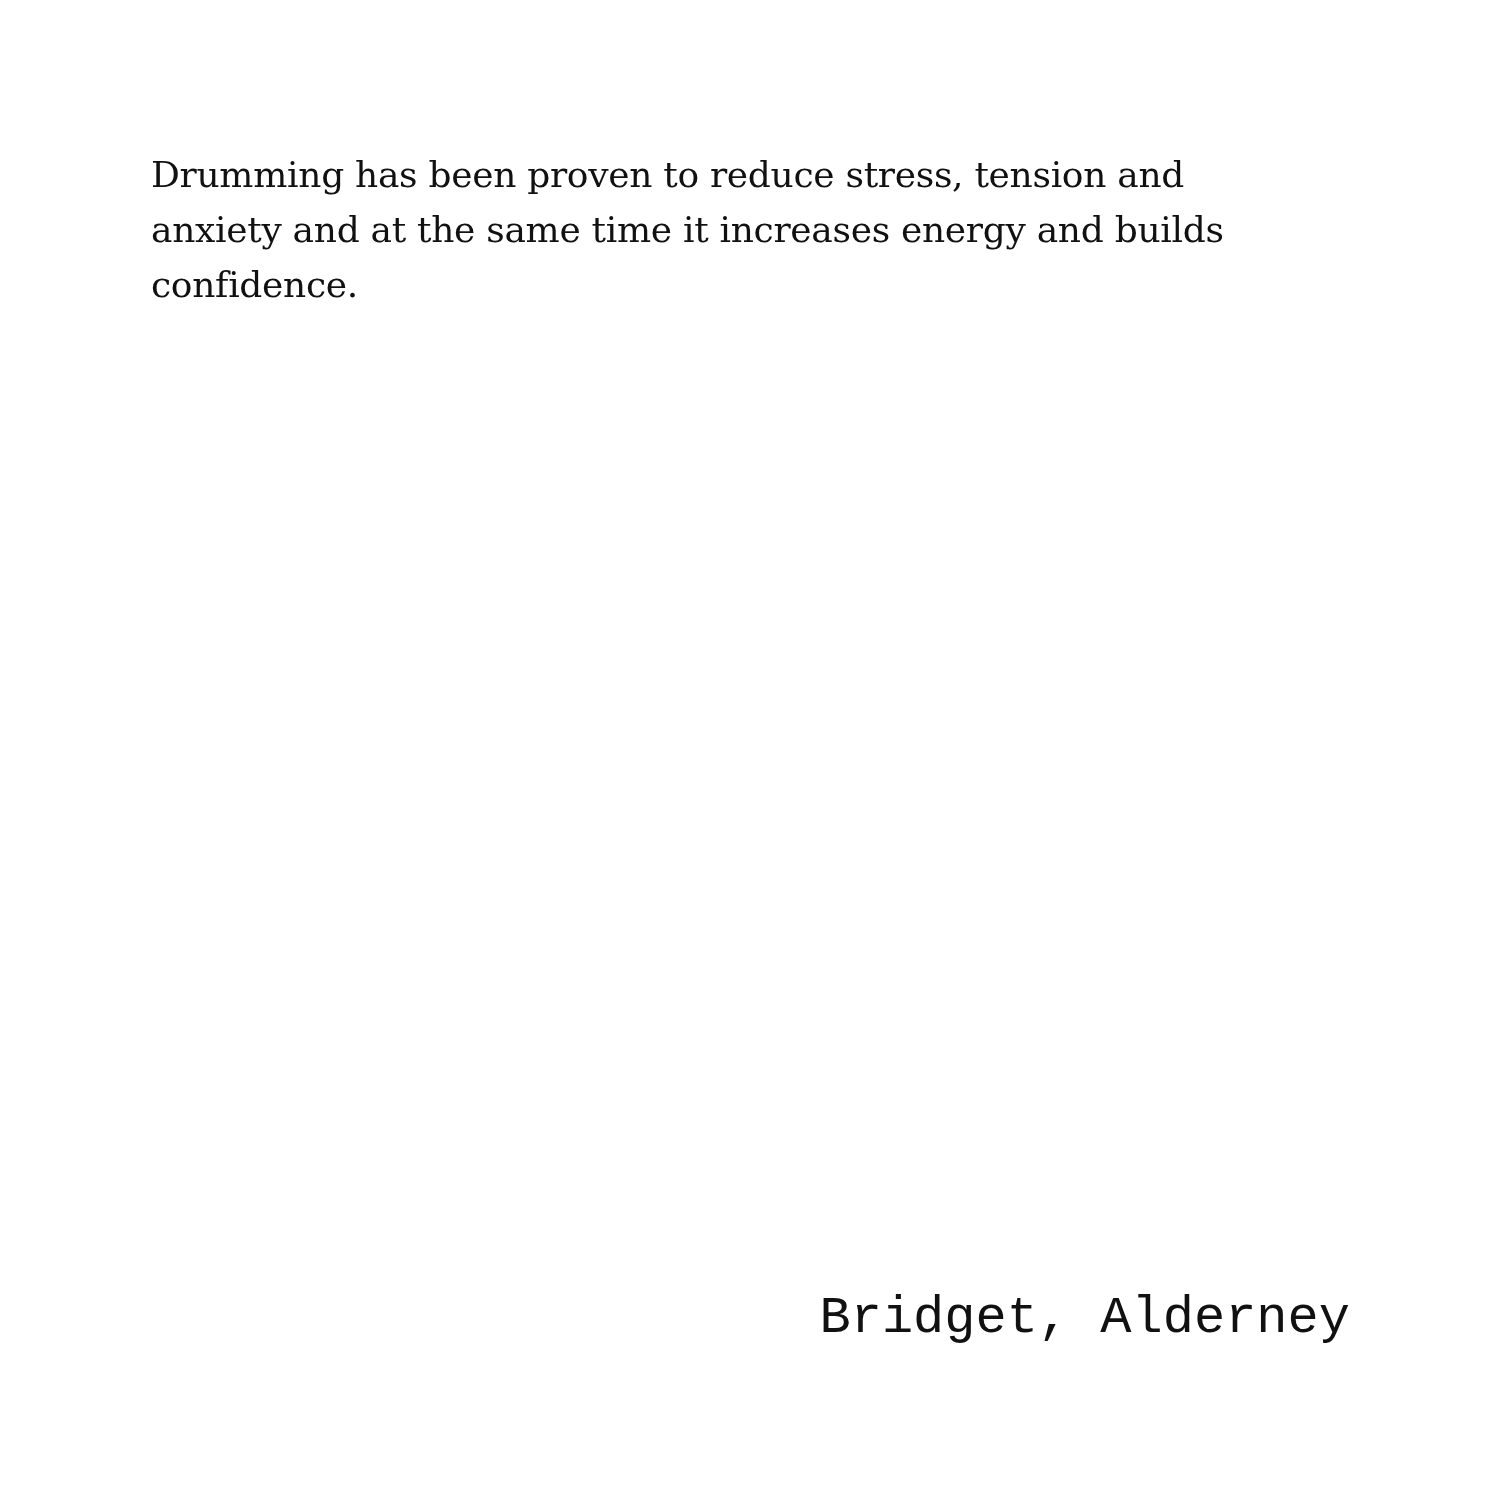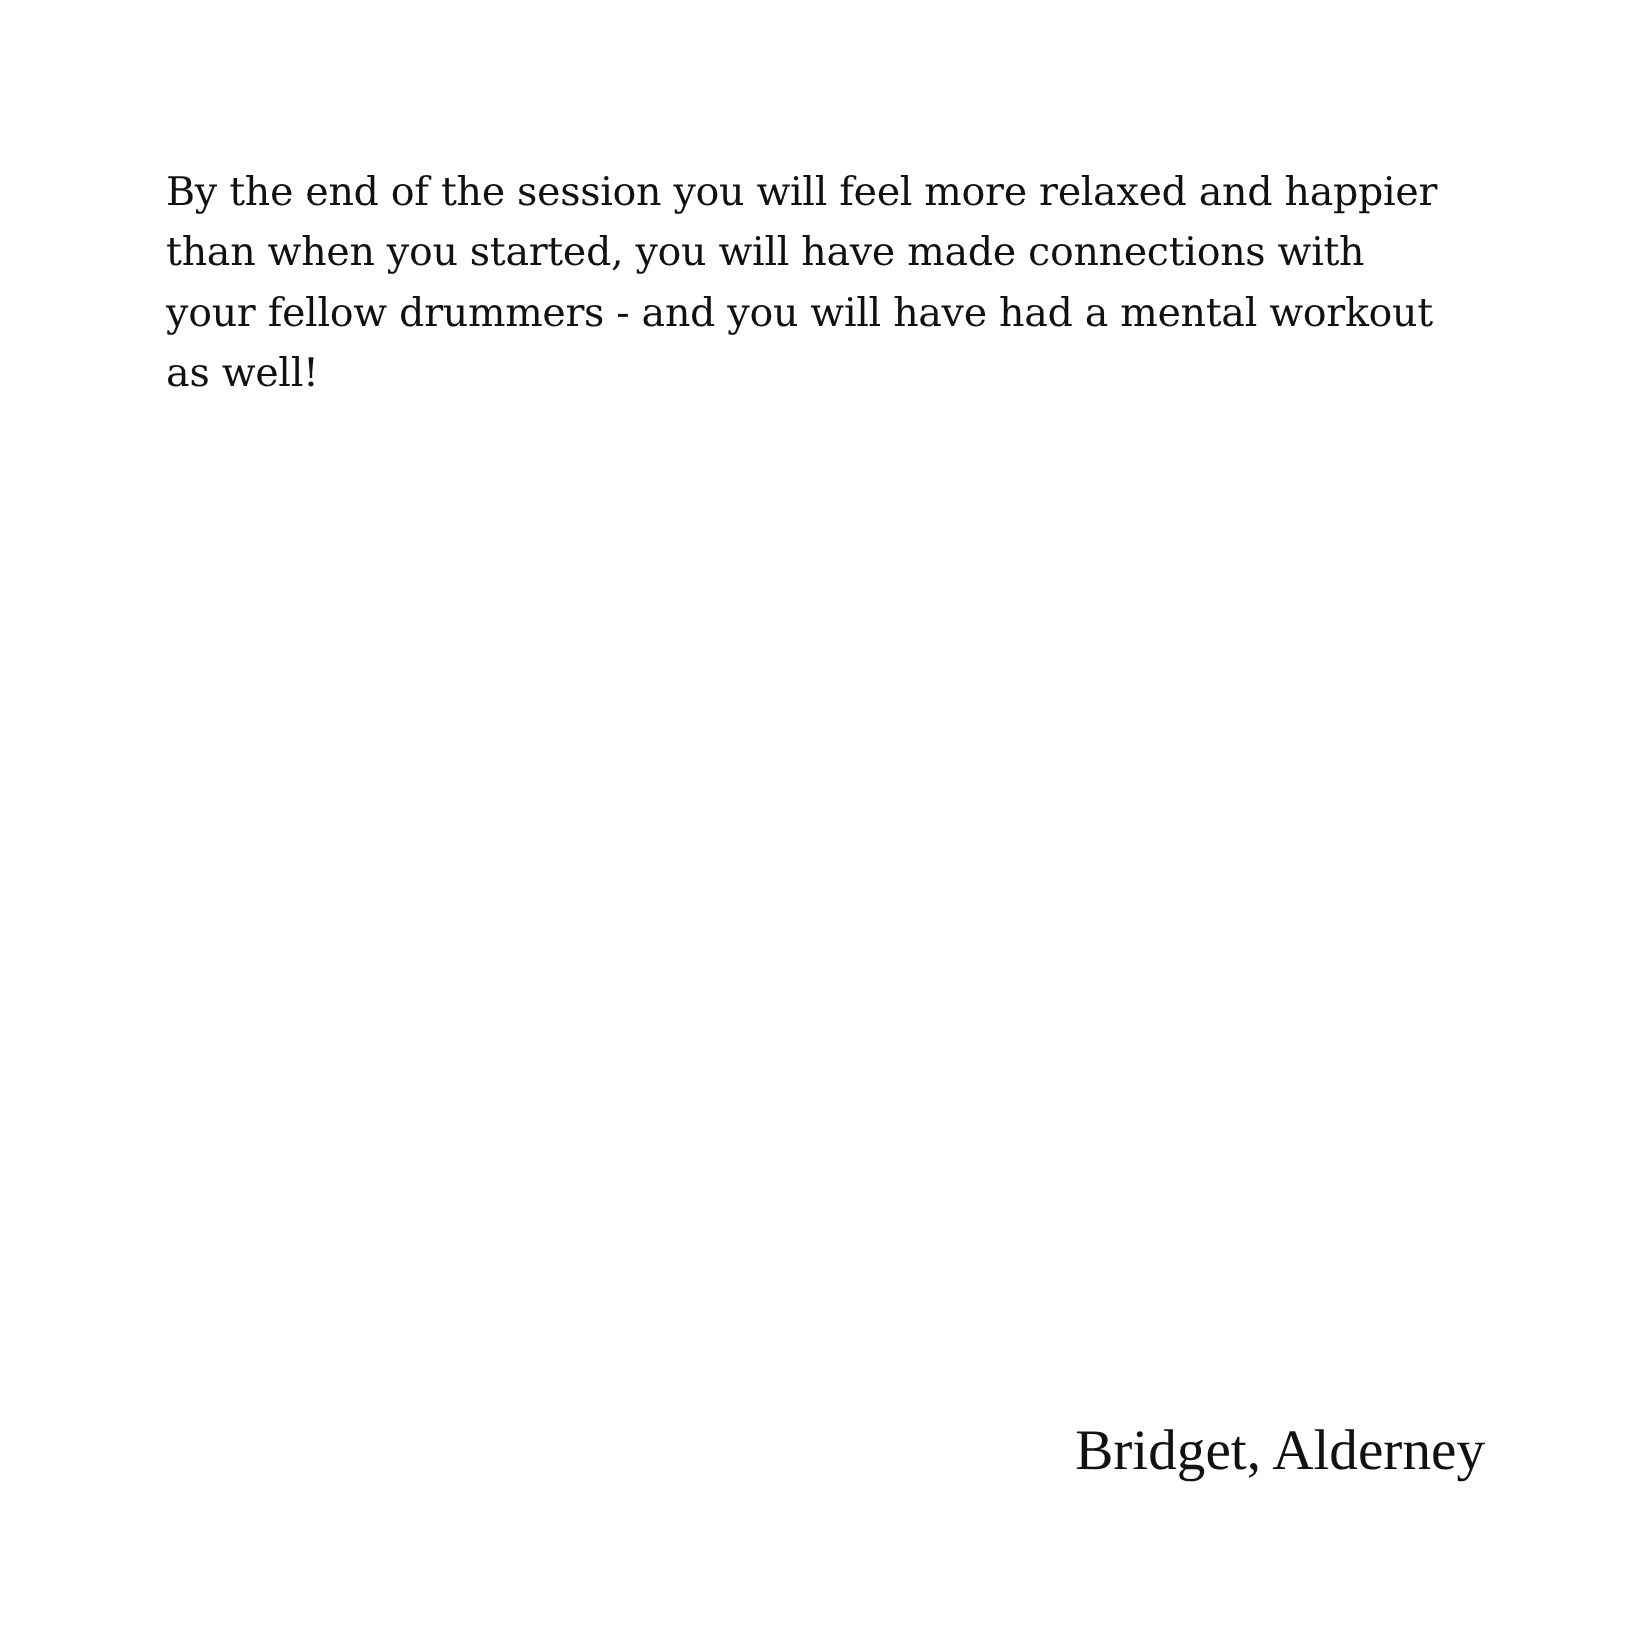--- a/index.html
+++ b/index.html
@@ -5,27 +5,26 @@
     html, body { margin: 0; padding: 0; background: #ffffff; }
     body { width: 1500px; height: 1500px; position: relative; overflow: hidden; color: #111111; }
     .content {
       position: absolute; left: 151px; top: 147px; width: 1220px;
       font-family: "DejaVu Serif", "Liberation Serif", serif;
       font-size: 36px; line-height: 55px; letter-spacing: -0.3px;
     }
     .para { margin: 0 0 55px 0; white-space: pre-line; }
     .signature {
       position: absolute; right: 150px; top: 1284px;
-      font-family: Liberation Serif, serif;
+      font-family: Liberation Mono, monospace;
       font-size: 52px; line-height: 70px; color: #111111;
     }
   </style>
 </head>
 <body>
 
 <div class="content">
-  <p class="para">By the end of the session you will feel more relaxed and happier
-than when you started, you will have made connections with
-your fellow drummers - and you will have had a mental workout
-as well!</p>
+  <p class="para">Drumming has been proven to reduce stress, tension and
+anxiety and at the same time it increases energy and builds
+confidence.</p>
 </div>
 
 <div class="signature">Bridget, Alderney</div>
 
 </body></html>

